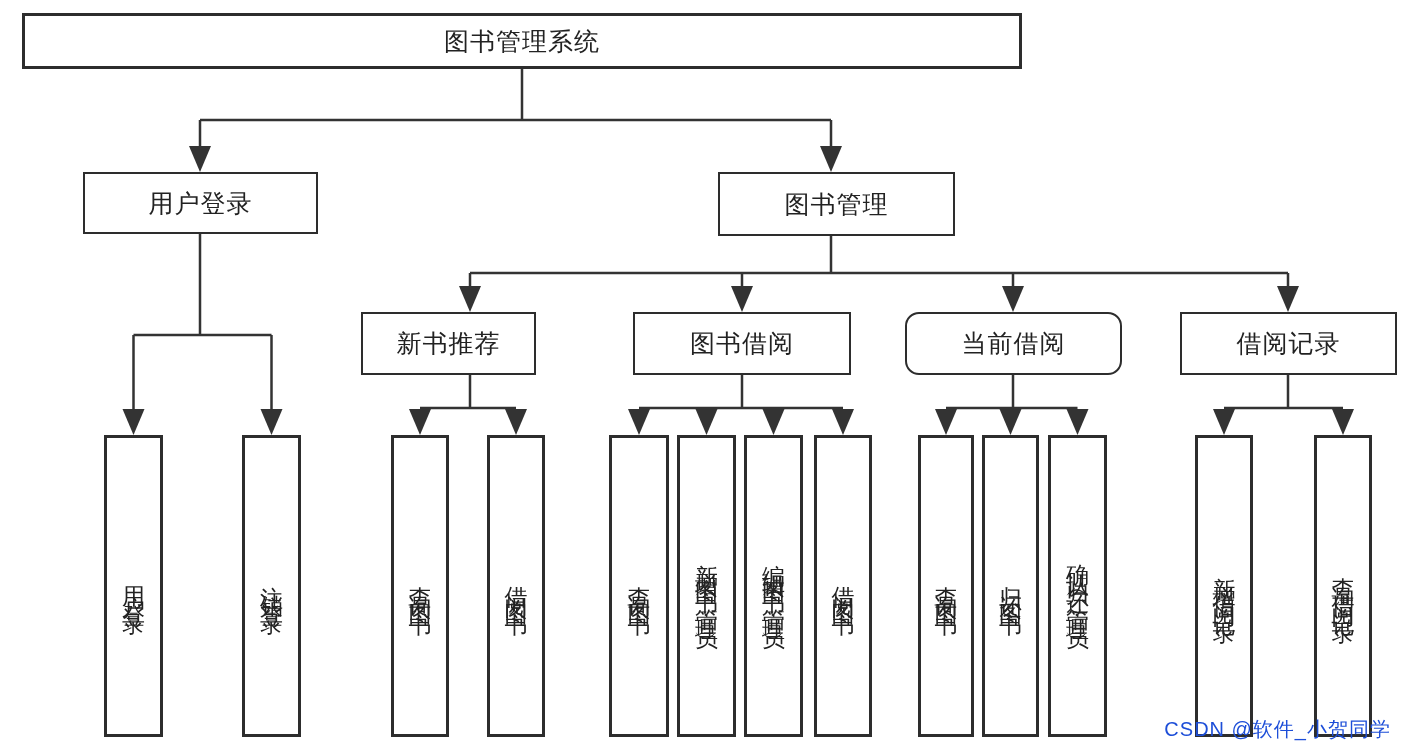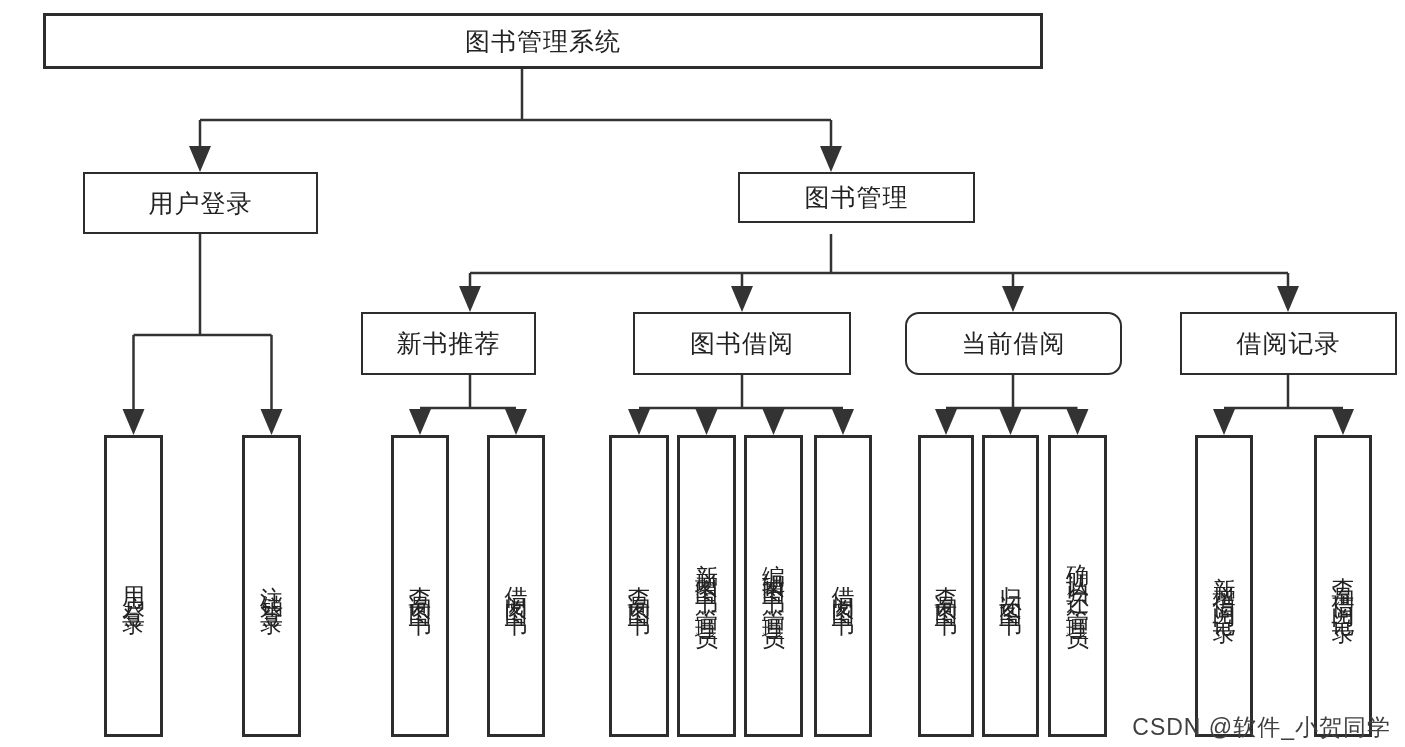--- a/index.html
+++ b/index.html
@@ -24,37 +24,37 @@
     background: #ffffff;
     border: 2.5px solid #2d2d2d;
     display: flex;
     align-items: center;
     justify-content: center;
     font-size: 25px;
     letter-spacing: 1px;
     color: #222222;
     white-space: nowrap;
   }
-  .root-box { border-width: 3px; margin-left: 21px; }
+  .root-box { border-width: 3px; }
   .leaf {
     border-width: 3px;
     writing-mode: vertical-rl;
     text-orientation: mixed;
     font-size: 23px;
     letter-spacing: 9px;
     white-space: normal;
     line-height: 1;
   }
   .watermark {
     position: absolute;
     right: 14px;
     bottom: 4px;
-    font-size: 23px;
+    font-size: 20px;
     letter-spacing: 1px;
-    color: #404040;
+    color: #1d4ed8;
     z-index: 5;
   }
 </style>
 </head>
 <body>
 
 <div class="stage">
 
   <svg class="connectors" viewBox="0 0 1405 747" xmlns="http://www.w3.org/2000/svg">
     <g stroke="#333333" stroke-width="2.5" fill="none">
@@ -99,21 +99,21 @@
       <polygon points="1066.5,409 1088.5,409 1077.5,435"></polygon>
 
       <polygon points="1213,409 1235,409 1224,435"></polygon>
       <polygon points="1332,409 1354,409 1343,435"></polygon>
     </g>
   </svg>
 
   <div class="box root-box" style="left:22px; top:13px; width:1000px; height:56px;">图书管理系统</div>
 
   <div class="box" style="left:83px; top:172px; width:235px; height:62px;">用户登录</div>
-  <div class="box" style="left:738px; top:172px; width:237px; height:51px;">图书管理</div>
+  <div class="box" style="left:718px; top:172px; width:237px; height:64px;">图书管理</div>
 
   <div class="box" style="left:361px; top:312px; width:175px; height:63px;">新书推荐</div>
   <div class="box" style="left:633px; top:312px; width:218px; height:63px;">图书借阅</div>
   <div class="box" style="left:905px; top:312px; width:217px; height:63px;border-radius:14px;">当前借阅</div>
   <div class="box" style="left:1180px; top:312px; width:217px; height:63px;">借阅记录</div>
 
   <div class="box leaf" style="left:104px; top:435px; width:59px; height:302px;">用户登录</div>
   <div class="box leaf" style="left:242px; top:435px; width:59px; height:302px;">注销登录</div>
 
   <div class="box leaf" style="left:391px; top:435px; width:58px; height:302px;">查询图书</div>

